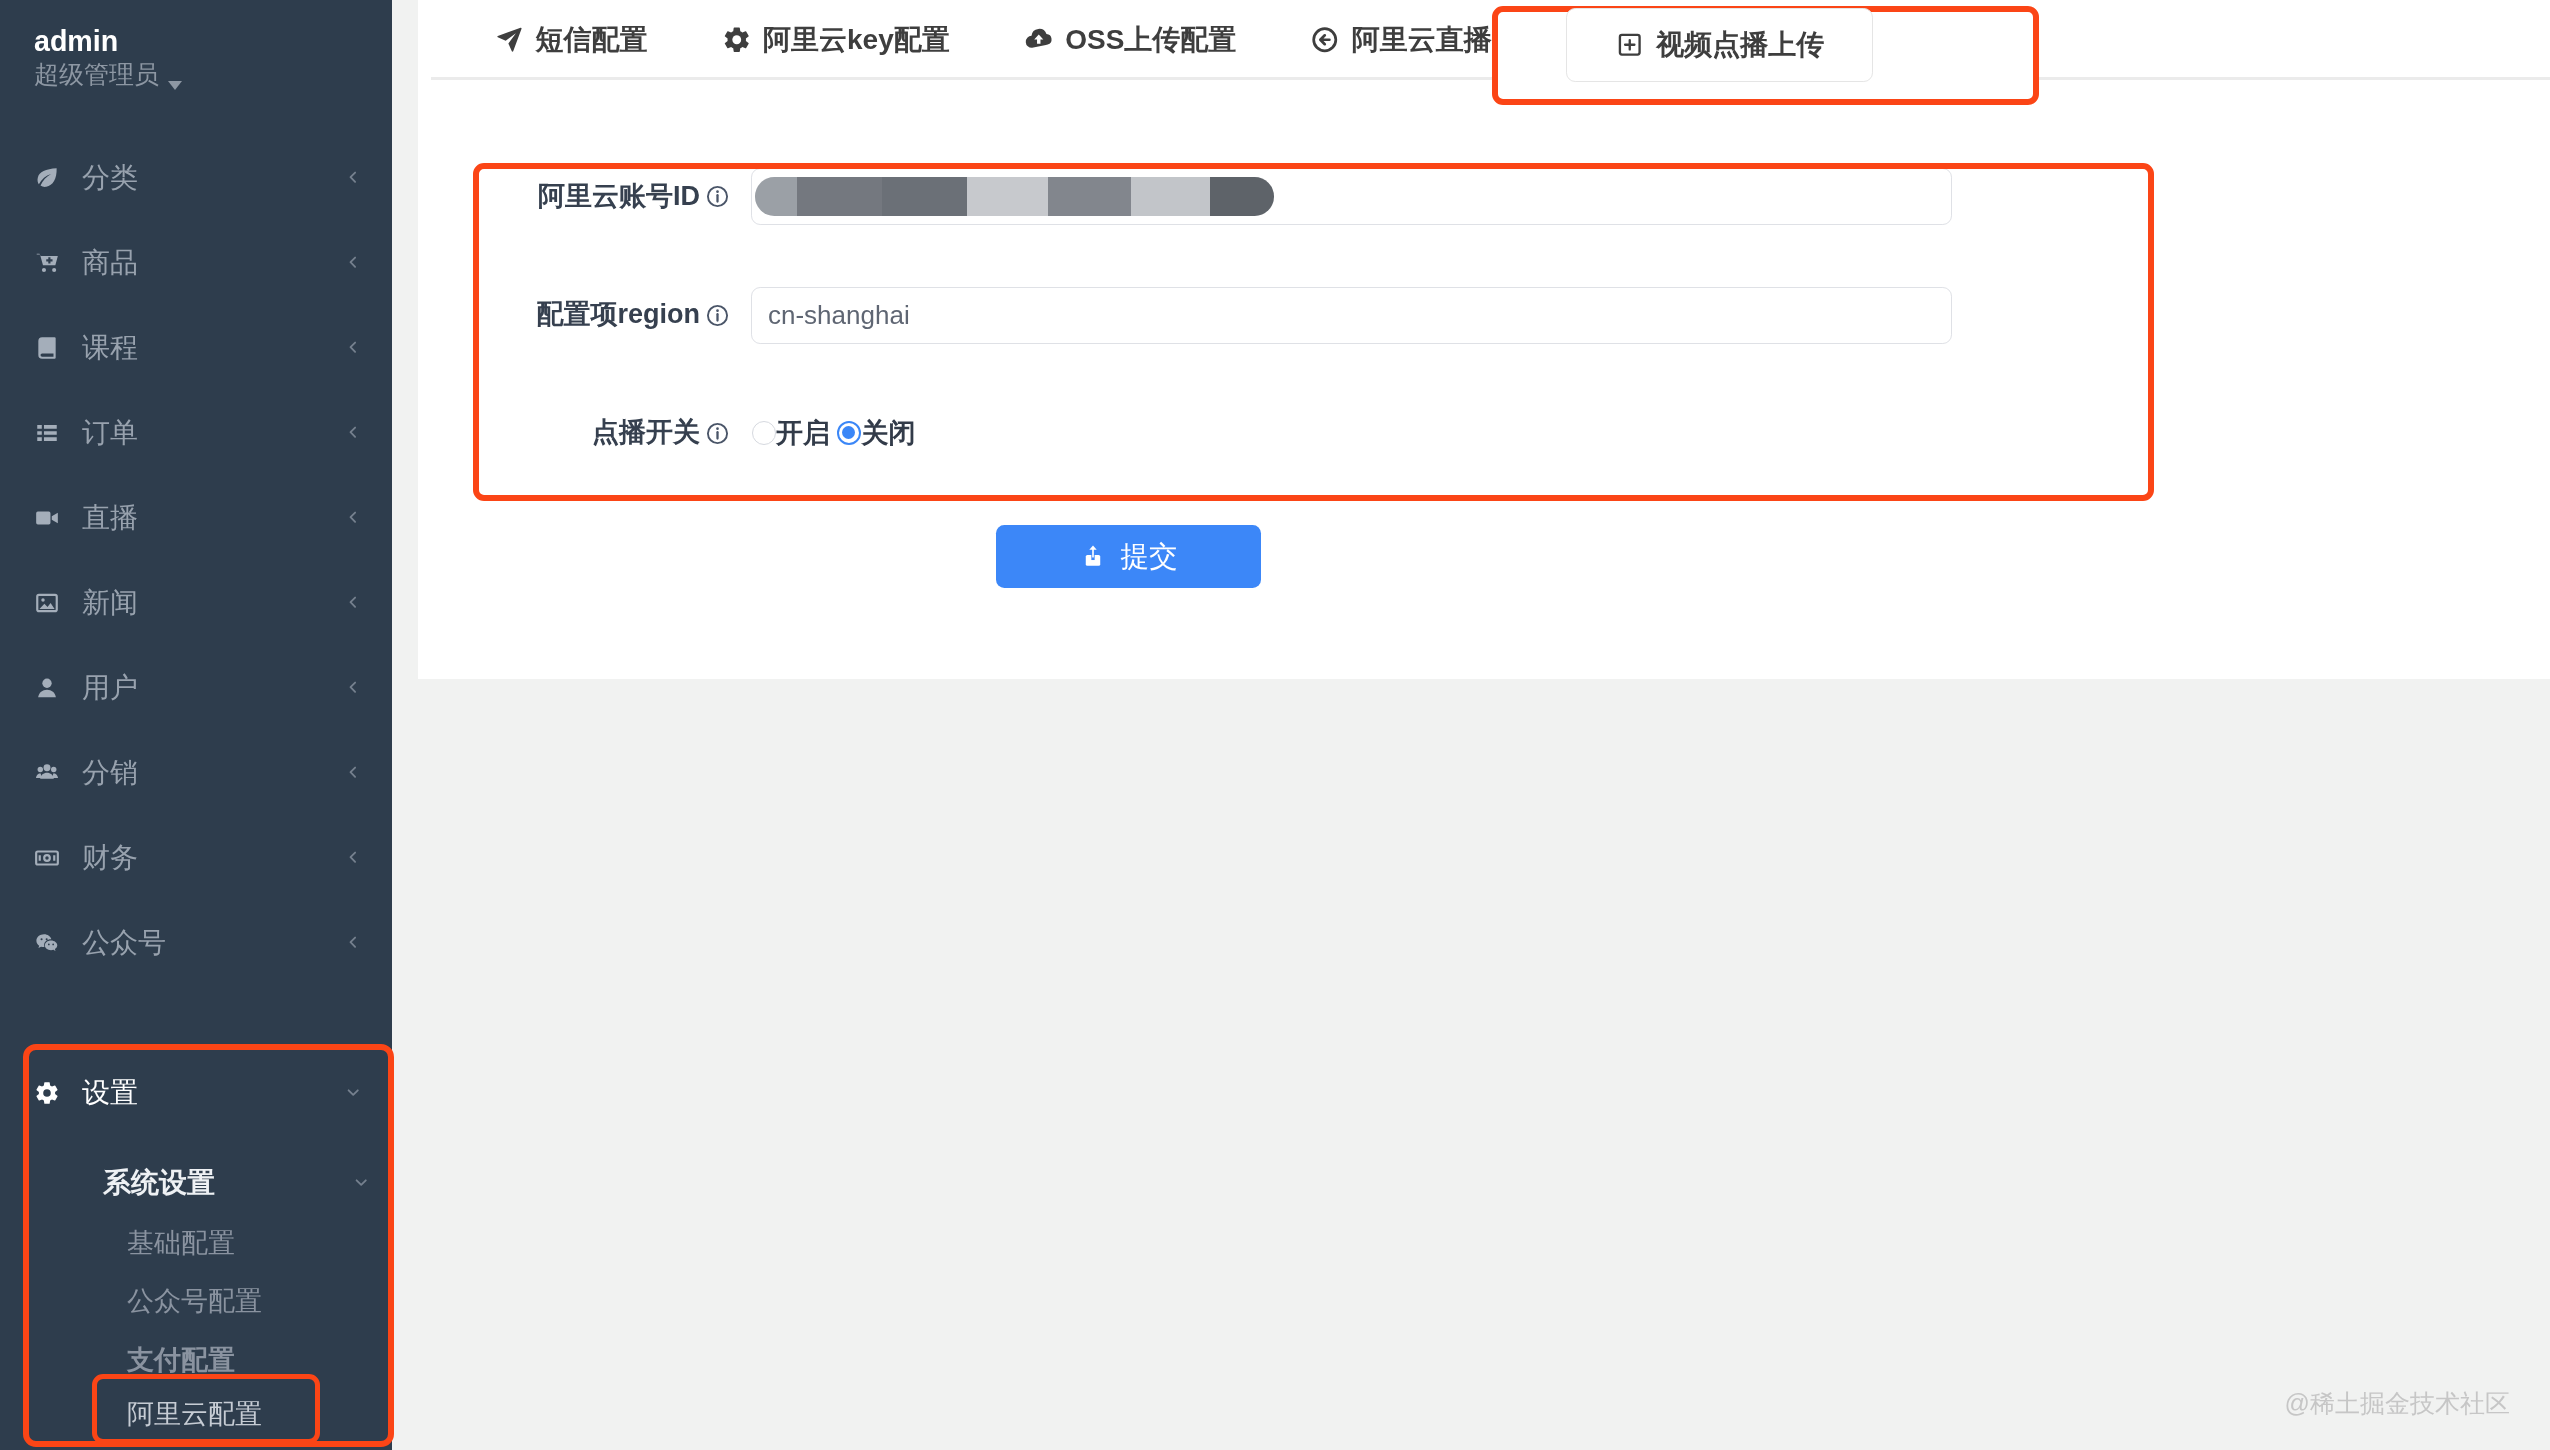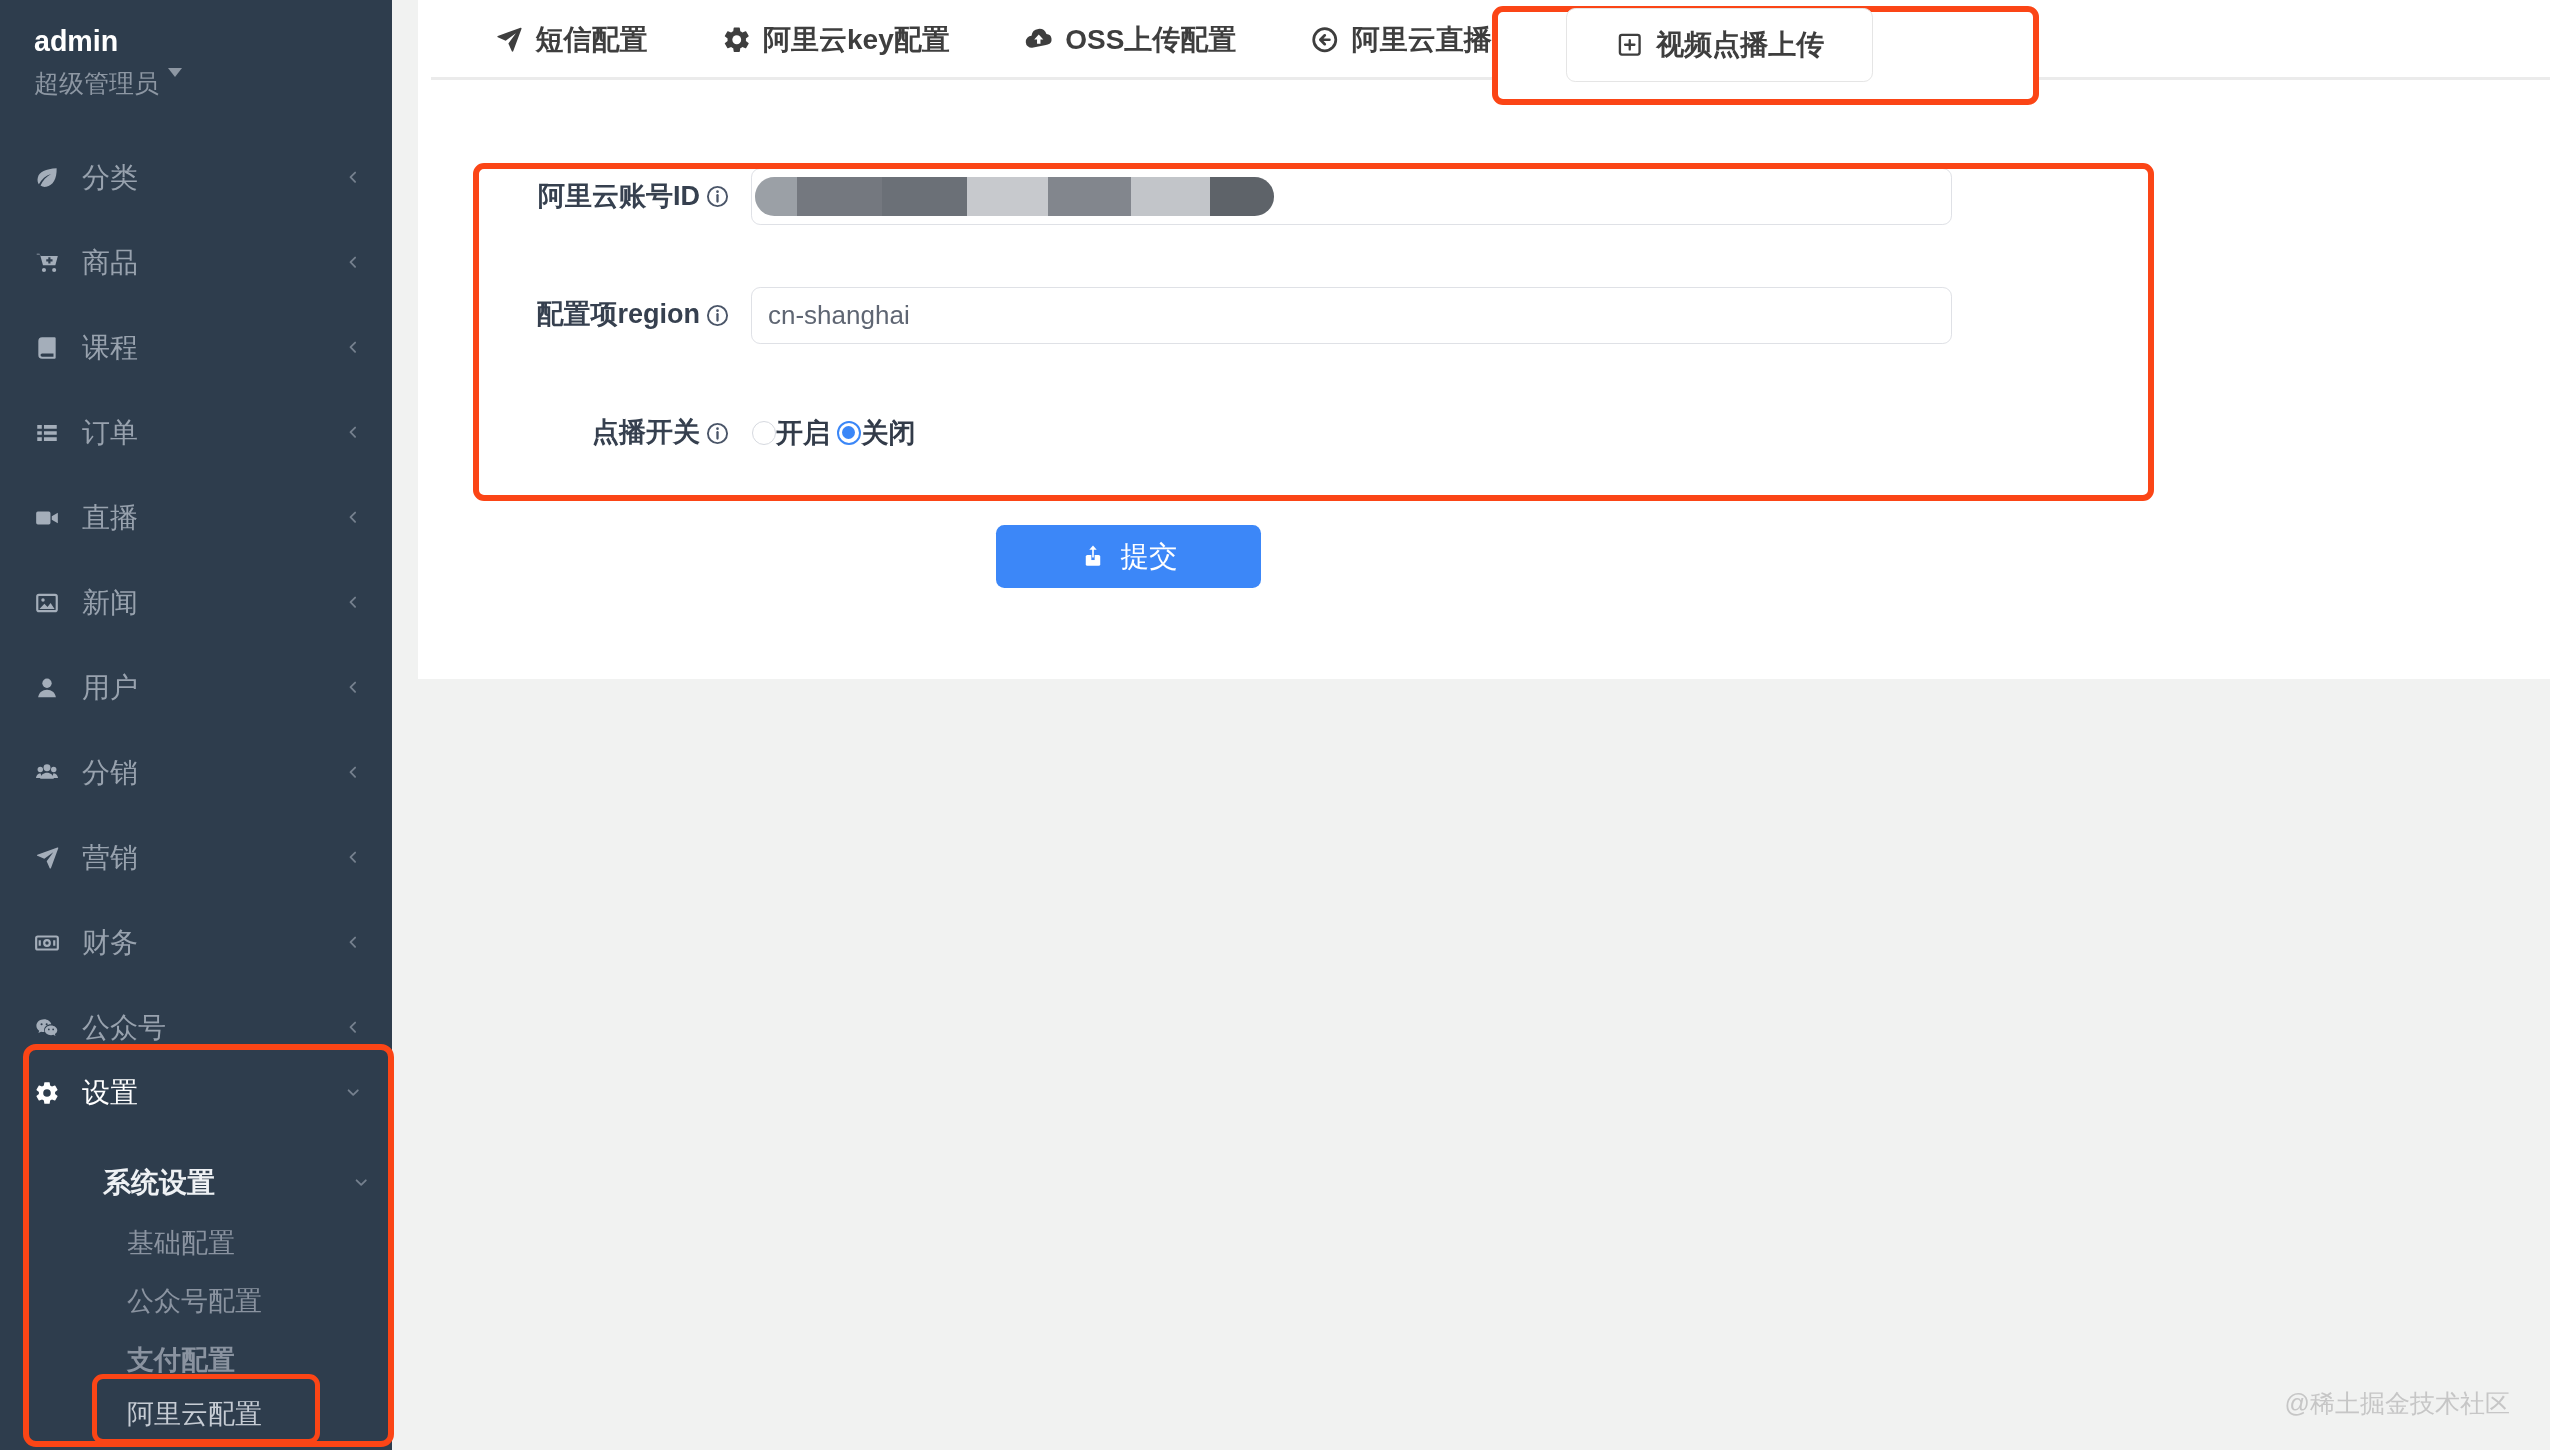--- a/index.html
+++ b/index.html
@@ -3,21 +3,21 @@
 <meta charset="utf-8">
 <style>
   html,body{margin:0;padding:0;}
   body{font-family:"Liberation Sans","DejaVu Sans",sans-serif;background:#f1f2f1;}
   #page{position:relative;width:2550px;height:1450px;overflow:hidden;background:#f1f2f1;}
 
   
   #sidebar{position:absolute;left:0;top:0;width:392px;height:1450px;background:#2e3d4d;}
   .user{position:absolute;left:34px;top:24px;}
   .user-name{font-size:28.6px;font-weight:bold;color:#ffffff;line-height:35px;}
-  .user-role{font-size:25px;color:#8d97a3;line-height:31px;margin-top:9px;display:flex;align-items:flex-start;}
+  .user-role{font-size:25px;color:#8d97a3;line-height:31px;margin-top:0;display:flex;align-items:flex-end;}
   .caret-down{display:inline-block;width:0;height:0;margin-left:9.2px;border-left:7.4px solid transparent;border-right:7.4px solid transparent;border-top:9.2px solid #8d97a3;}
   .menu{position:absolute;left:0;top:135px;width:392px;}
   .menu-item{position:relative;height:85px;display:flex;align-items:center;color:#98a2ae;font-size:28px;cursor:pointer;}
   .mi-icon{margin-left:34px;width:26px;height:26px;flex:0 0 26px;color:#a4aeba;display:flex;align-items:center;justify-content:center;}
   .mi-icon svg{width:26px;height:26px;}
   .mi-label{margin-left:22px;}
   .mi-arrow{position:absolute;right:29.5px;width:18.4px;height:18.4px;color:#75808e;display:flex;}
   .mi-arrow svg{width:18.4px;height:18.4px;}
   .row-settings{position:absolute;left:0;top:1050px;width:392px;height:85px;color:#ffffff;}
   .row-settings .mi-icon{color:#ffffff;}
@@ -184,33 +184,20 @@
           </span>
         <span class="mi-label">分销</span>
         <span class="mi-arrow">
             <svg viewBox="0 0 24 24" fill="none" stroke="currentColor" stroke-width="2.4" stroke-linecap="round" stroke-linejoin="round">
               <polyline points="14.5 6 8.5 12 14.5 18"></polyline>
             </svg>
           </span>
       </div>
       <div class="menu-item">
         <span class="mi-icon">
-            <svg viewBox="0 0 24 24" fill="currentColor">
-              <path d="M21.6 2.3c.5-.2 1 .3.8.8l-6.8 18.3c-.2.5-.9.5-1.1 0l-2.8-6.4 6.1-8.3-8.3 6.1-6.4-2.8c-.5-.2-.5-.9 0-1.1z"></path>
-            </svg>
-          </span>
-        <span class="mi-label">营销</span>
-        <span class="mi-arrow">
-            <svg viewBox="0 0 24 24" fill="none" stroke="currentColor" stroke-width="2.4" stroke-linecap="round" stroke-linejoin="round">
-              <polyline points="14.5 6 8.5 12 14.5 18"></polyline>
-            </svg>
-          </span>
-      </div>
-      <div class="menu-item">
-        <span class="mi-icon">
             <svg viewBox="0 0 24 24" fill="none" stroke="currentColor" stroke-width="2">
               <rect x="2" y="6" width="20" height="12" rx="1.5"></rect>
               <circle cx="12" cy="12" r="2.6"></circle>
               <path d="M5.3 9.4v5.2M18.7 9.4v5.2"></path>
             </svg>
           </span>
         <span class="mi-label">财务</span>
         <span class="mi-arrow">
             <svg viewBox="0 0 24 24" fill="none" stroke="currentColor" stroke-width="2.4" stroke-linecap="round" stroke-linejoin="round">
               <polyline points="14.5 6 8.5 12 14.5 18"></polyline>

